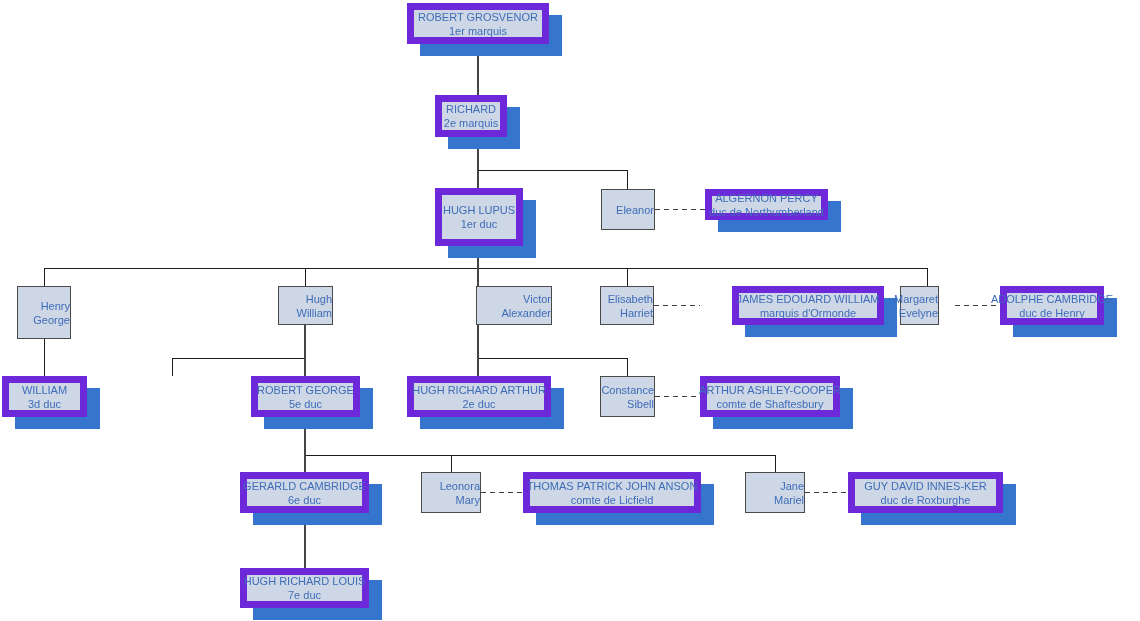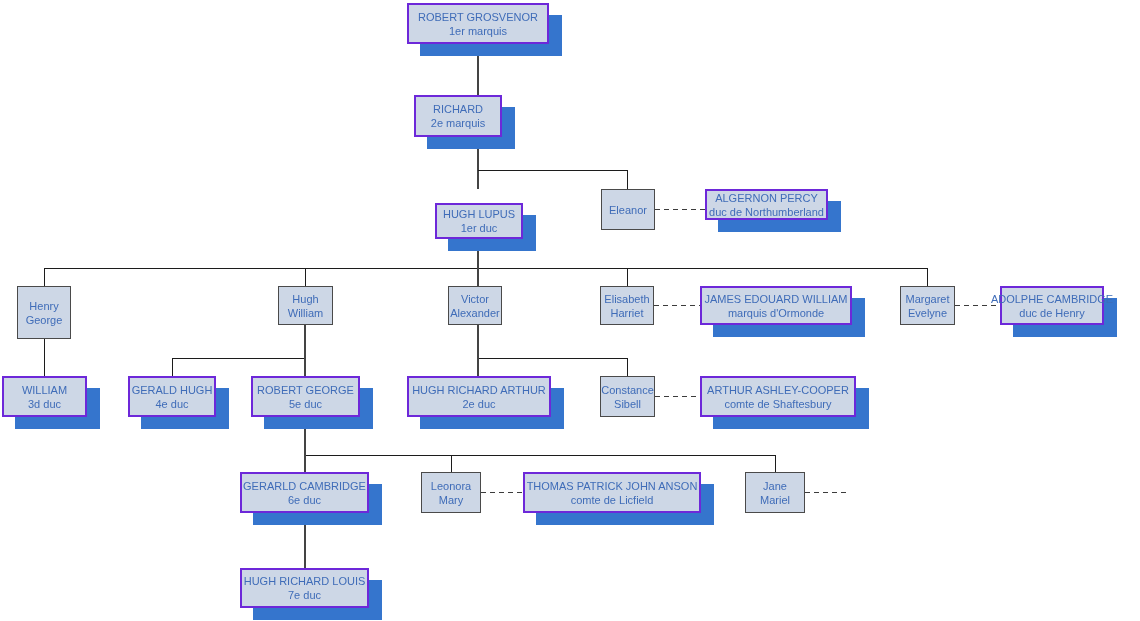--- a/index.html
+++ b/index.html
@@ -19,25 +19,26 @@
     align-items:center;
     justify-content:center;
     text-align:center;
     color:#3F6CB8;
     font-size:11px;
     line-height:14px;
     white-space:nowrap;
     z-index:2;
   }
   .node.big{
-    border:2px solid #6d28d9;
+    border:7px solid #6d28d9;
     box-shadow:13px 12px 0 #3575CD;
   }
   .node.small{
     border:1px solid #4A4A4A;
+    align-items:flex-end;
   }
   .vline2{position:absolute;width:2px;background:#444444;z-index:1;}
   .vline1{position:absolute;width:1px;background:#1C1C1C;z-index:1;}
   .hline{position:absolute;height:1px;background:#1C1C1C;z-index:1;}
   .dash{
     position:absolute;height:1px;z-index:1;
     background:repeating-linear-gradient(90deg,#3C3C3C 0 5px,transparent 5px 9px);
   }
 </style>
 </head>
@@ -77,26 +78,26 @@
   <div class="dash" style="left:955px;top:305px;width:45px"></div>
   <div class="dash" style="left:655px;top:396px;width:45px"></div>
   <div class="dash" style="left:481px;top:492px;width:42px"></div>
   <div class="dash" style="left:805px;top:492px;width:43px"></div>
 
   <div class="node big" style="left:407px;top:3px;width:142px;height:41px">
     <span>ROBERT GROSVENOR</span>
     <span>1er marquis</span>
   </div>
 
-  <div class="node big" style="left:414px;top:95px;width:88px;height:42px">
+  <div class="node big" style="left:435px;top:95px;width:72px;height:42px">
     <span>RICHARD</span>
     <span>2e marquis</span>
   </div>
 
-  <div class="node big" style="left:435px;top:203px;width:88px;height:36px">
+  <div class="node big" style="left:435px;top:188px;width:88px;height:58px">
     <span>HUGH LUPUS</span>
     <span>1er duc</span>
   </div>
 
   <div class="node small" style="left:601px;top:189px;width:54px;height:41px">
     <span>Eleanor</span>
   </div>
 
   <div class="node big" style="left:705px;top:189px;width:123px;height:31px">
     <span>ALGERNON PERCY</span>
@@ -106,71 +107,67 @@
   <div class="node small" style="left:17px;top:286px;width:54px;height:53px">
     <span>Henry</span>
     <span>George</span>
   </div>
 
   <div class="node small" style="left:278px;top:286px;width:55px;height:39px">
     <span>Hugh</span>
     <span>William</span>
   </div>
 
-  <div class="node small" style="left:448px;top:286px;width:54px;height:39px">
+  <div class="node small" style="left:476px;top:286px;width:76px;height:39px">
     <span>Victor</span>
     <span>Alexander</span>
   </div>
 
   <div class="node small" style="left:600px;top:286px;width:54px;height:39px">
     <span>Elisabeth</span>
     <span>Harriet</span>
   </div>
 
-  <div class="node big" style="left:700px;top:286px;width:152px;height:39px">
+  <div class="node big" style="left:732px;top:286px;width:152px;height:39px">
     <span>JAMES EDOUARD WILLIAM</span>
     <span>marquis d'Ormonde</span>
   </div>
 
-  <div class="node small" style="left:900px;top:286px;width:55px;height:39px">
+  <div class="node small" style="left:900px;top:286px;width:39px;height:39px">
     <span>Margaret</span>
     <span>Evelyne</span>
   </div>
 
   <div class="node big" style="left:1000px;top:286px;width:104px;height:39px">
     <span>ADOLPHE CAMBRIDGE</span>
     <span>duc de Henry</span>
   </div>
 
   <div class="node big" style="left:2px;top:376px;width:85px;height:41px">
     <span>WILLIAM</span>
     <span>3d duc</span>
   </div>
 
-  <div class="node big" style="left:128px;top:376px;width:88px;height:41px">
-    <span>GERALD HUGH</span>
-    <span>4e duc</span>
-  </div>
 
   <div class="node big" style="left:251px;top:376px;width:109px;height:41px">
     <span>ROBERT GEORGE</span>
     <span>5e duc</span>
   </div>
 
   <div class="node big" style="left:407px;top:376px;width:144px;height:41px">
     <span>HUGH RICHARD ARTHUR</span>
     <span>2e duc</span>
   </div>
 
   <div class="node small" style="left:600px;top:376px;width:55px;height:41px">
     <span>Constance</span>
     <span>Sibell</span>
   </div>
 
-  <div class="node big" style="left:700px;top:376px;width:156px;height:41px">
+  <div class="node big" style="left:700px;top:376px;width:140px;height:41px">
     <span>ARTHUR ASHLEY-COOPER</span>
     <span>comte de Shaftesbury</span>
   </div>
 
   <div class="node big" style="left:240px;top:472px;width:129px;height:41px">
     <span>GERARLD CAMBRIDGE</span>
     <span>6e duc</span>
   </div>
 
   <div class="node small" style="left:421px;top:472px;width:60px;height:41px">
@@ -181,19 +178,23 @@
   <div class="node big" style="left:523px;top:472px;width:178px;height:41px">
     <span>THOMAS PATRICK JOHN ANSON</span>
     <span>comte de Licfield</span>
   </div>
 
   <div class="node small" style="left:745px;top:472px;width:60px;height:41px">
     <span>Jane</span>
     <span>Mariel</span>
   </div>
 
+  <div class="node big" style="left:848px;top:472px;width:155px;height:41px">
+    <span>GUY DAVID INNES-KER</span>
+    <span>duc de Roxburghe</span>
+  </div>
 
   <div class="node big" style="left:240px;top:568px;width:129px;height:40px">
     <span>HUGH RICHARD LOUIS</span>
     <span>7e duc</span>
   </div>
 
 </div>
 
 </body></html>

